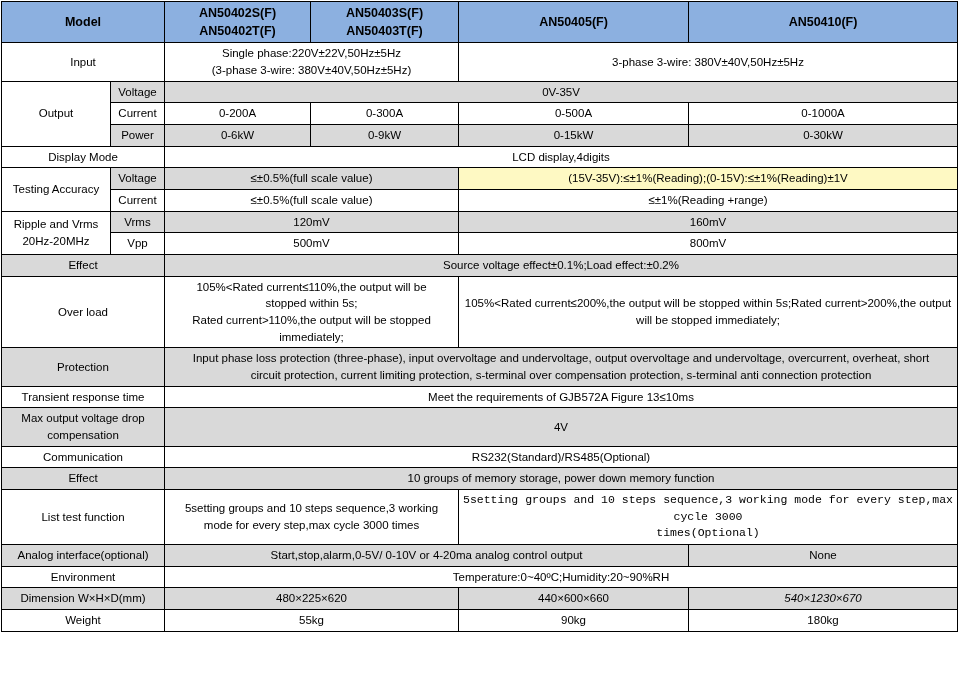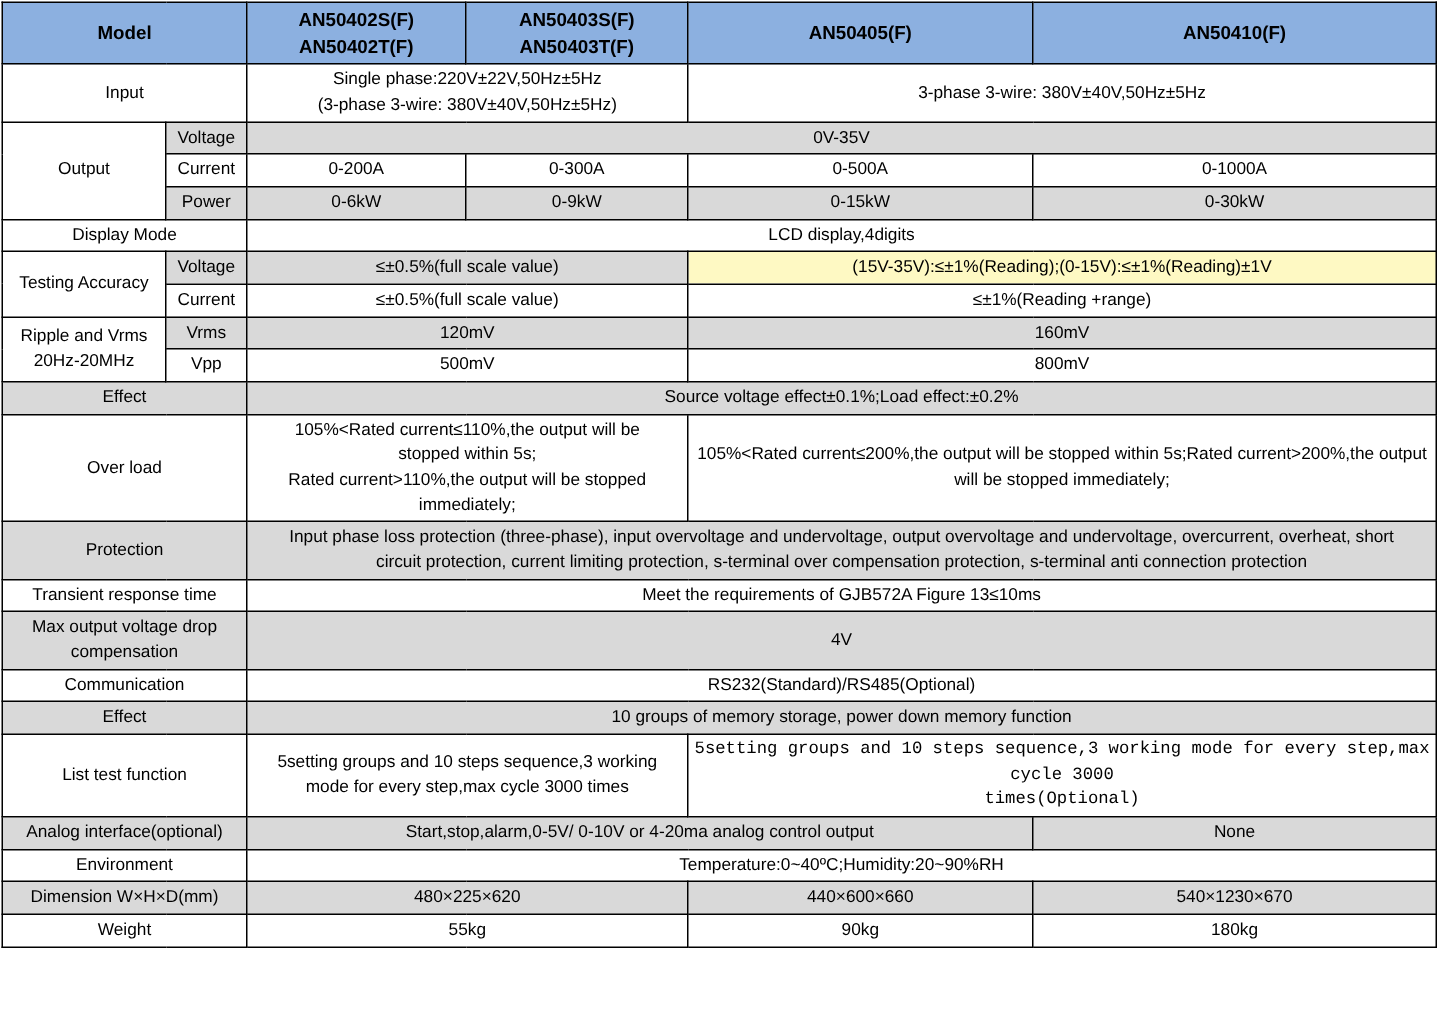--- a/index.html
+++ b/index.html
@@ -204,21 +204,21 @@
 
     <tr>
       <td colspan="2" style="background:#ffffff;">Environment</td>
       <td colspan="4" style="background:#ffffff;">Temperature:0~40ºC;Humidity:20~90%RH</td>
     </tr>
 
     <tr>
       <td colspan="2" style="background:#d9d9d9;">Dimension W×H×D(mm)</td>
       <td colspan="2" style="background:#d9d9d9;">480×225×620</td>
       <td style="background:#d9d9d9;">440×600×660</td>
-      <td style="background:#d9d9d9;">540×1230×670</td>
+      <td style="background:#d9d9d9;font-style:italic;">540×1230×670</td>
     </tr>
 
     <tr>
       <td colspan="2" style="background:#ffffff;">Weight</td>
       <td colspan="2" style="background:#ffffff;">55kg</td>
       <td style="background:#ffffff;">90kg</td>
       <td style="background:#ffffff;">180kg</td>
     </tr>
 
   </tbody>

